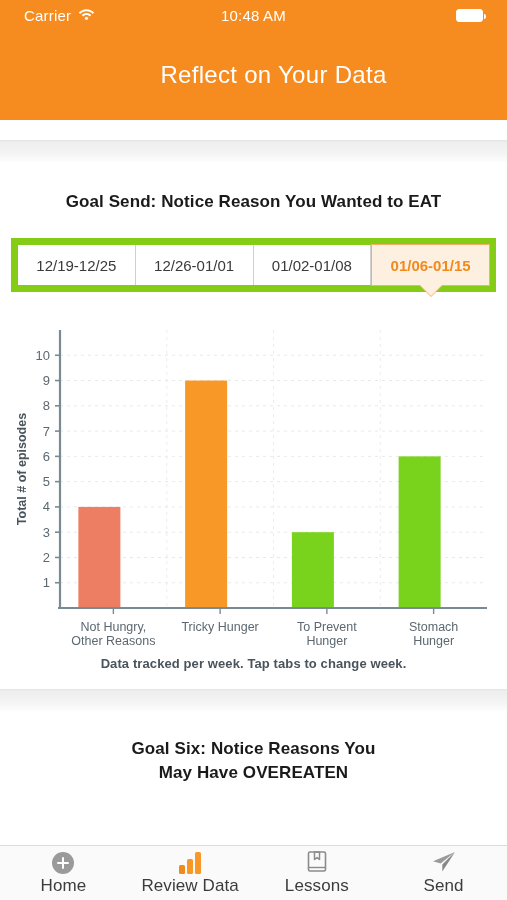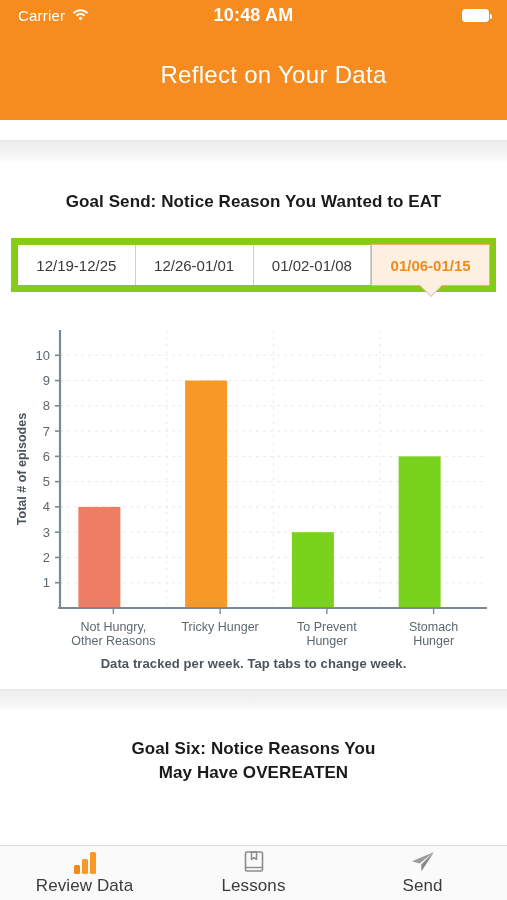--- a/index.html
+++ b/index.html
@@ -8,25 +8,25 @@
     font-family: "Liberation Sans", sans-serif;
     background: #ffffff;
     overflow: hidden;
   }
   #app { position: relative; width: 507px; height: 900px; background:#fff; }
 
   
   .statusbar {
     position:absolute; top:0; left:0; width:507px; height:30px;
     background:#F68B1F; color:#fff;
-    display:flex; align-items:center; padding:0 18px;
+    display:flex; align-items:center; padding:0 24px;
   }
   .sb-left { display:flex; align-items:center; gap:7px; flex:1; }
   .sb-carrier { font-size:15px; letter-spacing:.2px; }
-  .sb-center { font-size:18px; font-weight:bold; letter-spacing:.2px; }
+  .sb-center { font-size:15px; font-weight:normal; letter-spacing:.2px; }
   .sb-right { flex:1; display:flex; justify-content:flex-end; align-items:center; }
   .battery {
     width:27px; height:13px; border:1.6px solid #fff; border-radius:3px;
     position:relative; background:#fff;
   }
   .battery:after{
     content:""; position:absolute; right:-4px; top:4px;
     width:2px; height:5px; background:#fff; border-radius:0 2px 2px 0;
   }
 
@@ -223,20 +223,26 @@
 
     <div class="card" style="padding-top:26px">
       <div class="goal-title">Goal Six: Notice Reasons You</div>
       <div class="goal-title">May Have OVEREATEN</div>
     </div>
 
   </div>
 
   <div class="tabbar">
 
+    <div class="tabbar-item">
+      <span class="tb-icon">
+        <span class="plus-circle"></span>
+      </span>
+      <span class="tabbar-label">Home</span>
+    </div>
 
     <div class="tabbar-item">
       <span class="tb-icon">
         <svg width="26" height="24" viewBox="0 0 26 24">
           <rect x="2" y="15" width="6" height="9" rx="1.5" fill="#F08A1C"></rect>
           <rect x="10" y="9" width="6" height="15" rx="1.5" fill="#F89827"></rect>
           <rect x="18" y="2" width="6" height="22" rx="1.5" fill="#F89827"></rect>
         </svg>
       </span>
       <span class="tabbar-label">Review Data</span>

